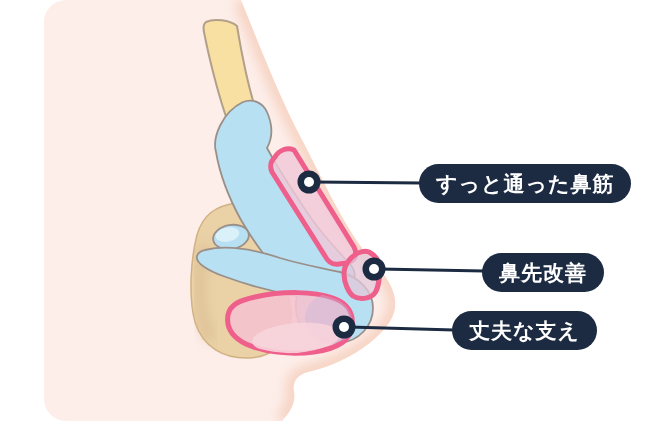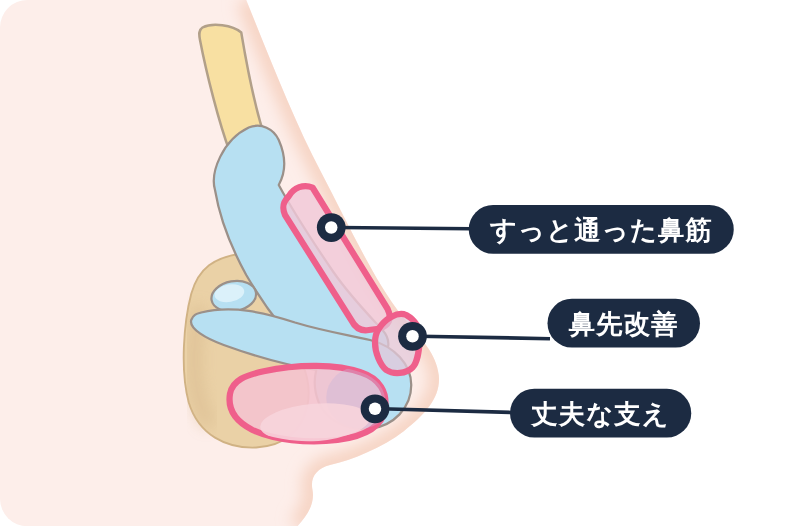--- a/index.html
+++ b/index.html
@@ -1,28 +1,28 @@
 <!DOCTYPE html>
 <html><head>
 <meta charset="utf-8">
 <style>
   html,body{margin:0;padding:0;background:#ffffff;font-family:"Liberation Sans","DejaVu Sans",sans-serif;}
   .card{
     position:relative;width:599px;height:421px;background:#ffffff;
-    border-radius:22px;overflow:hidden;
+    border-radius:22px;overflow:hidden;margin-left:44px;
   }
   .illustration{position:absolute;left:0;top:0;width:647px;height:421px;display:block;}
   .pill{
     position:absolute;display:inline-flex;align-items:center;justify-content:center;
     height:39px;padding:0 17px;border-radius:20px;background:#1c2b42;
     color:#ffffff;font-size:21px;font-weight:700;letter-spacing:1px;
     white-space:nowrap;box-sizing:border-box;
   }
   .pill-bridge{left:375px;top:164px;min-width:200px;}
-  .pill-tip{left:438px;top:239px;min-width:119px;}
+  .pill-tip{left:438px;top:253px;min-width:119px;}
   .pill-support{left:408px;top:311px;min-width:135px;justify-content:center;}
 </style>
 </head>
 <body>
 
 <div class="card">
 
   <svg class="illustration" viewBox="0 0 647 421">
     <defs>
       <filter id="soft" x="-40%" y="-40%" width="180%" height="180%">

